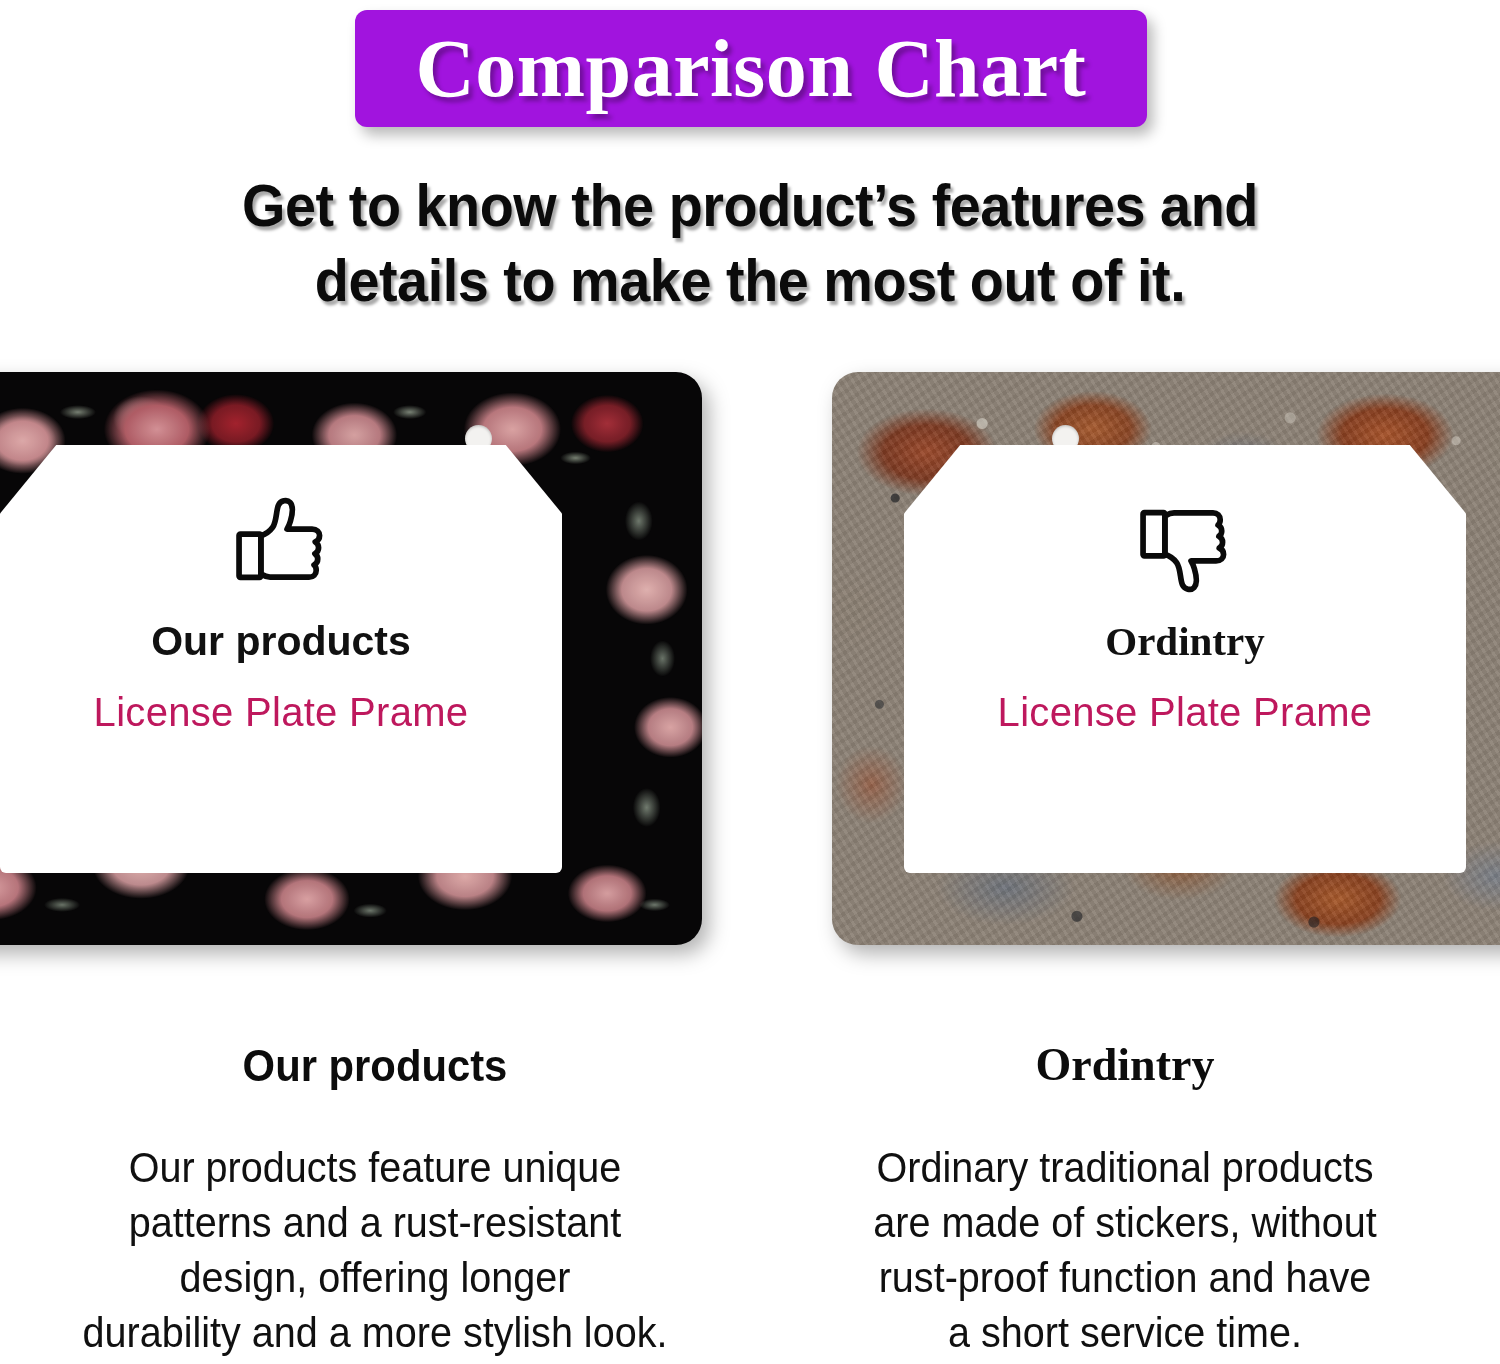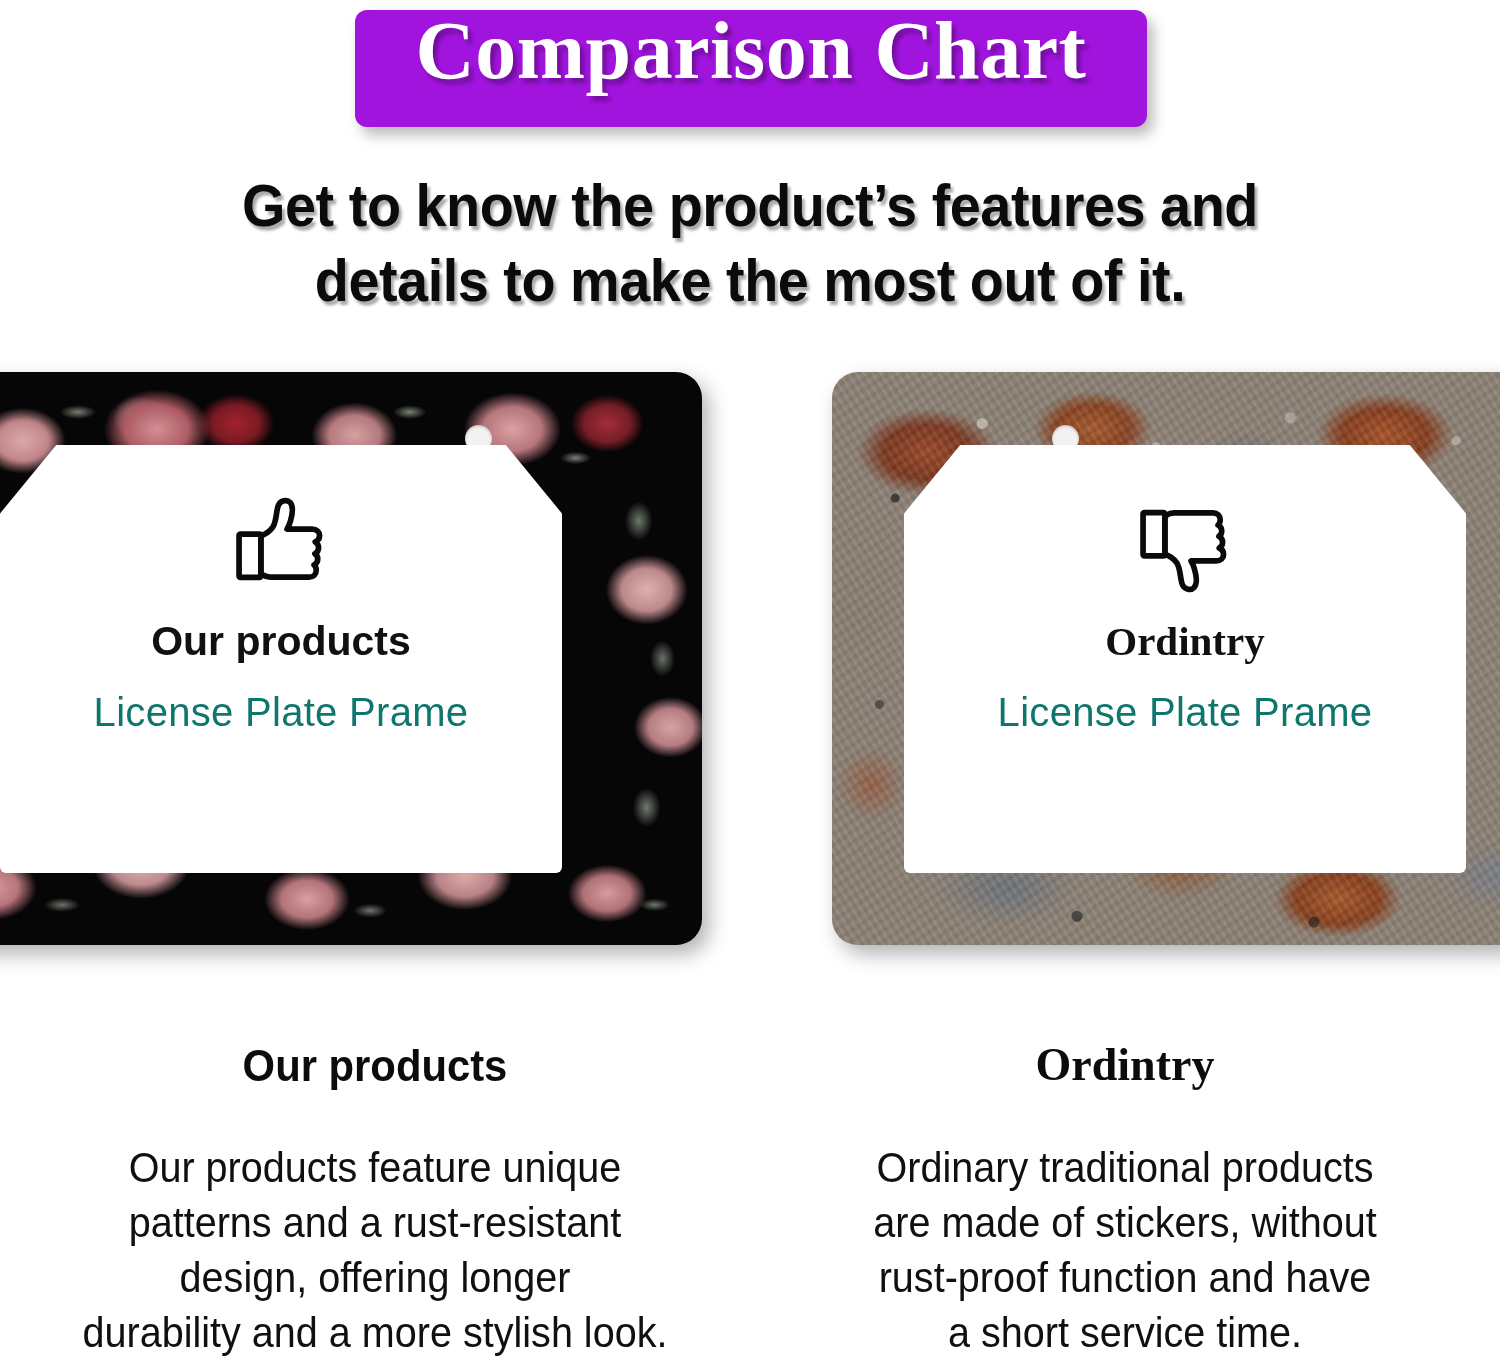--- a/index.html
+++ b/index.html
@@ -27,21 +27,21 @@
   #title-banner {
     position: absolute;
     left: 355px;
     top: 10px;
     width: 792px;
     height: 117px;
     background: #A114DE;
     border-radius: 12px;
     box-shadow: 6px 8px 14px rgba(0,0,0,0.28);
     display: flex;
-    align-items: flex-start;
+    align-items: center;
     justify-content: center;
   }
   #title-banner-text {
     font-family: "Liberation Serif", serif;
     font-weight: bold;
     font-size: 82px;
     color: #ffffff;
     letter-spacing: 0.5px;
     line-height: 1;
     text-shadow: 4px 5px 4px rgba(0,0,0,0.30);
@@ -244,21 +244,21 @@
     font-size: 41px;
     color: #111111;
     line-height: 1;
     white-space: nowrap;
   }
   .product-label {
     margin-top: 30px;
     font-family: "Liberation Sans", sans-serif;
     font-weight: 300;
     font-size: 40px;
-    color: #0f766e;
+    color: #be185d;
     line-height: 1;
     letter-spacing: 0.3px;
     white-space: nowrap;
   }
 
   
   #bottom-section {
     position: absolute;
     left: 0;
     top: 1020px;

